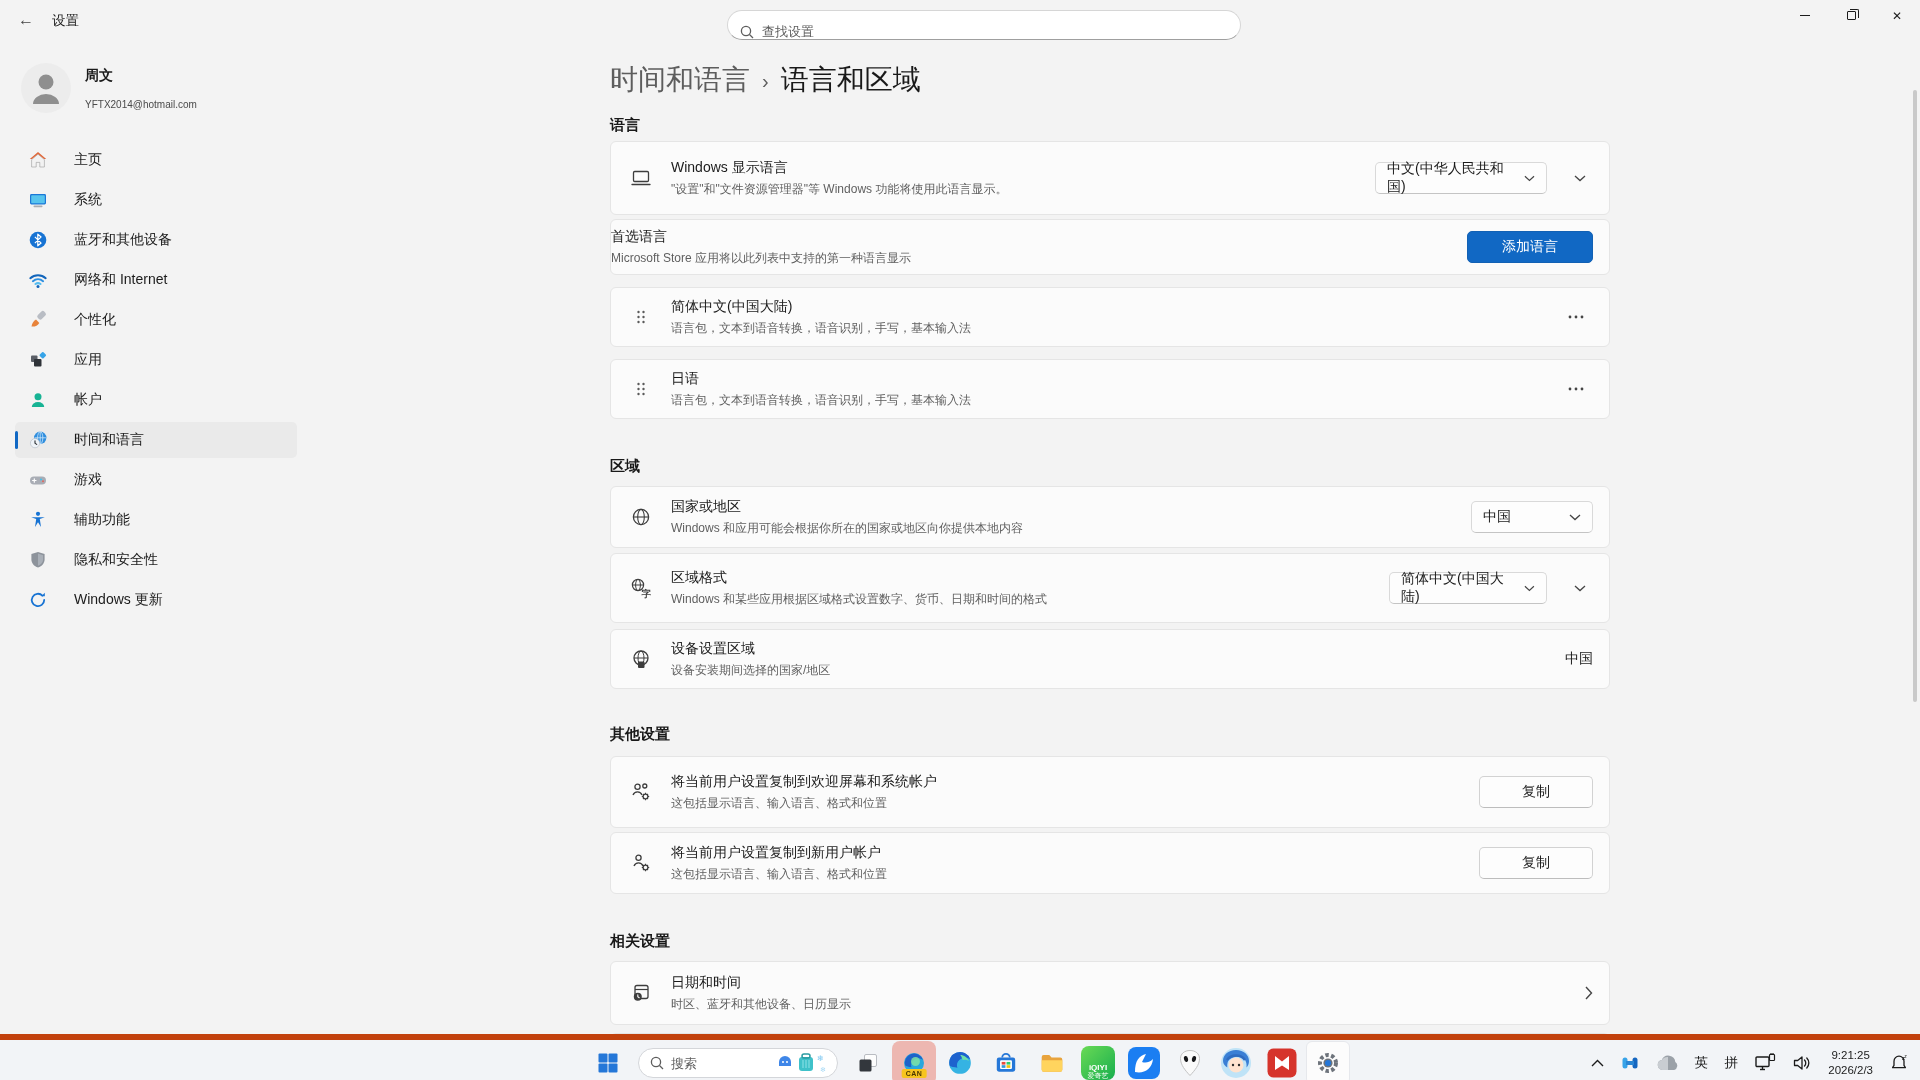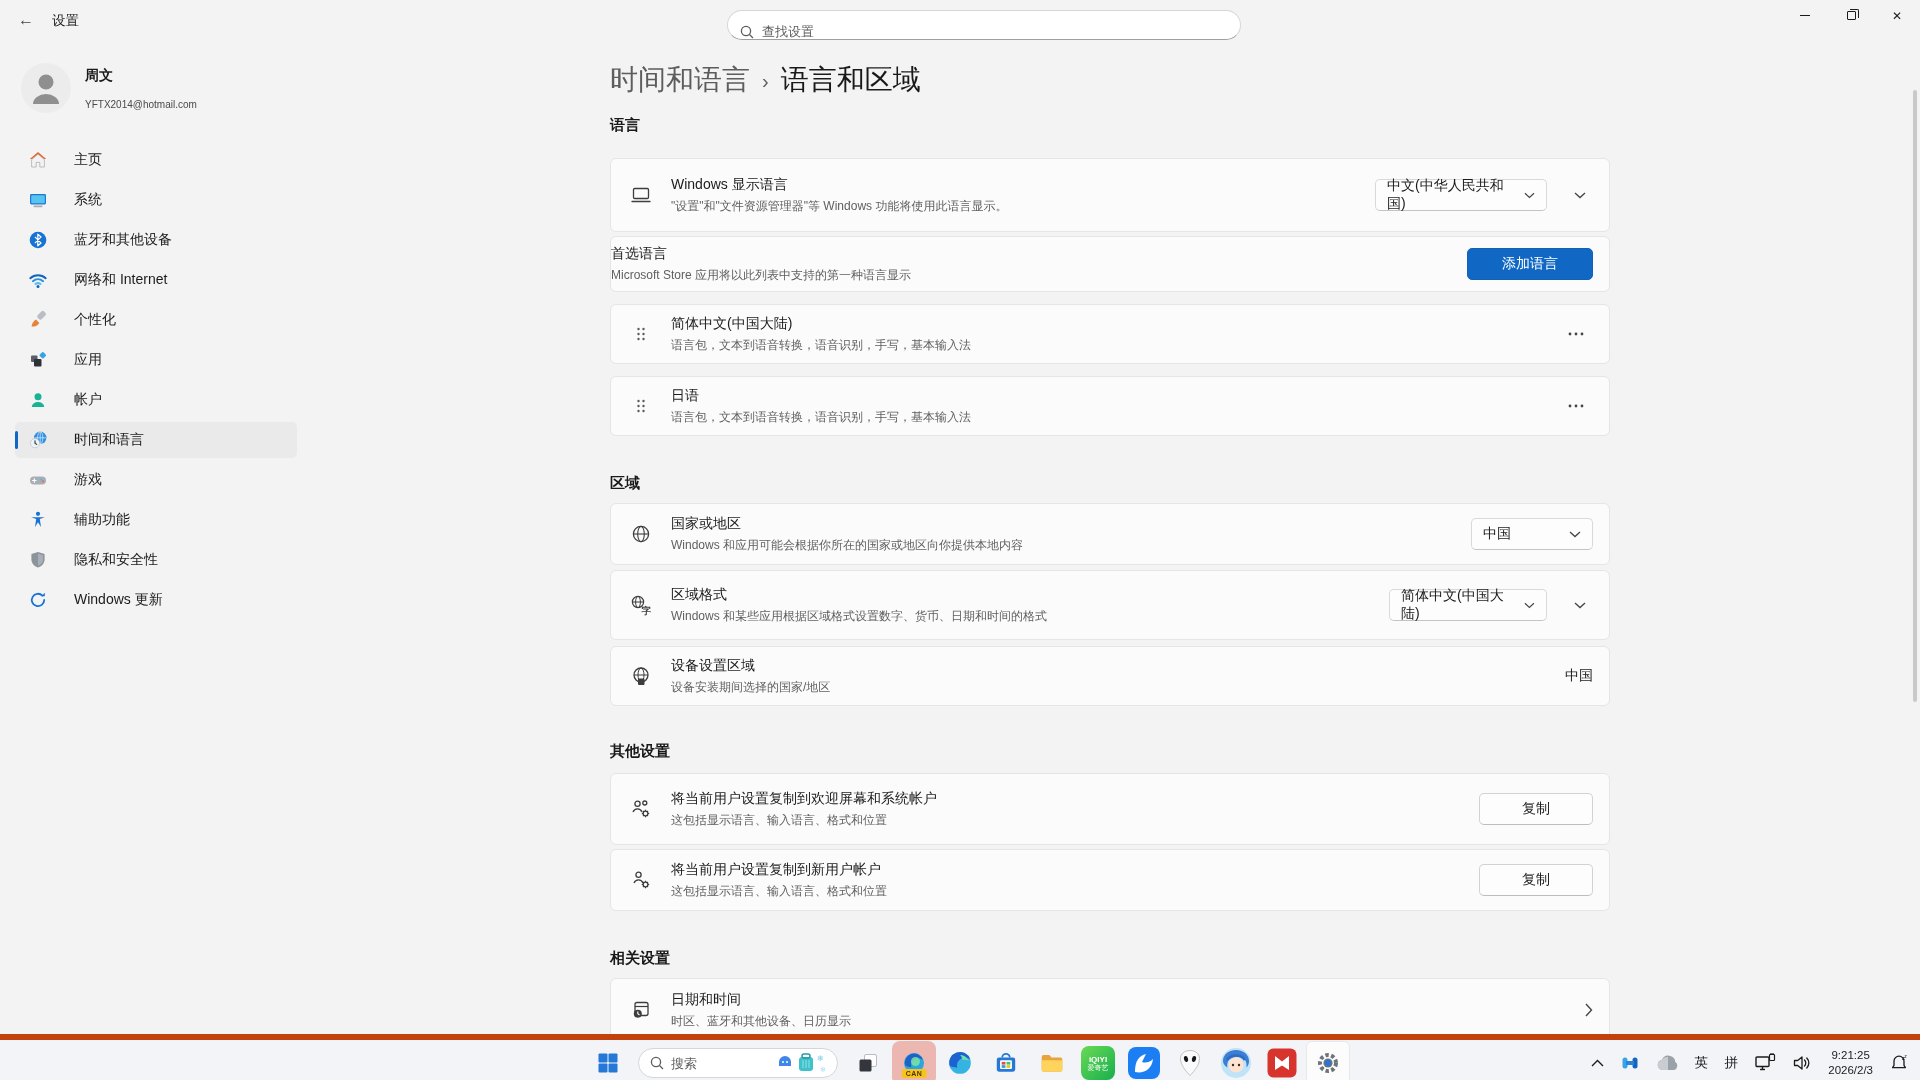--- a/index.html
+++ b/index.html
@@ -33,21 +33,21 @@
   .nav-item.selected { background:#eaeaea; }
   .nav-item.selected::before { content:""; position:absolute; left:0; top:9px; width:3px; height:18px; border-radius:2px; background:#1168c4; }
 
   
   .main { position:absolute; left:610px; top:48px; width:1000px; }
   .breadcrumb { margin-top:12px; height:40px; display:flex; align-items:center; gap:12px; font-size:28px; }
   .crumb-parent { color:#5d5d5d; cursor:pointer; }
   .crumb-sep { color:#5d5d5d; font-size:20px; margin-top:2px; }
   .crumb-current { color:#191919; }
   .sec-head { font-size:15px; font-weight:bold; color:#191919; }
-  .mt1 { margin-top:16px; margin-bottom:23px; }
+  .mt1 { margin-top:16px; margin-bottom:6px; }
   .mt2 { margin-top:38px; margin-bottom:10px; }
   .mt3 { margin-top:36px; margin-bottom:12px; }
 
   .card { background:#fbfbfb; border:1px solid #e5e5e5; border-radius:6px; display:flex; align-items:center; padding-right:16px; }
   .card + .card { margin-top:4px; }
   .gap12 { margin-top:12px !important; }
   .icon-cell { width:60px; display:flex; align-items:center; justify-content:center; flex:0 0 60px; color:#3d3d3d; }
   .no-icon { padding-left:18px; }
   .text-cell { flex:1; padding:11px 10px 11px 0; }
   .row-title { font-size:14px; color:#1b1b1b; }
@@ -70,21 +70,21 @@
   .tb-btn { width:44px; height:44px; display:flex; align-items:center; justify-content:center; position:relative; border-radius:6px; cursor:pointer; }
   .tb-search { width:200px; height:30px; background:#fff; border:1px solid #d4d6da; border-radius:15px; display:flex; align-items:center; gap:7px; padding:0 6px 0 11px; margin:0 6px; cursor:pointer; }
   .tb-search input { border:none; outline:none; background:transparent; width:90px; font-size:13px; font-family:inherit; color:#1b1b1b; }
   .tb-search input::placeholder { color:#5d5d5d; }
   .run-dot { position:absolute; bottom:1px; left:50%; transform:translateX(-50%); width:6px; height:3px; border-radius:2px; background:#9a9ea5; }
   .run-bar-blue { position:absolute; bottom:1px; left:50%; transform:translateX(-50%); width:16px; height:3px; border-radius:2px; background:#1168c4; }
   .edge-can-wrap { width:44px; height:44px; border-radius:8px; background:#edb7b1; display:flex; align-items:center; justify-content:center; position:relative; cursor:pointer; }
   .can-badge { position:absolute; bottom:7px; left:50%; transform:translateX(-50%); background:#f7c41f; color:#4a3800; font-size:7px; font-weight:bold; padding:1px 4px; border-radius:2px; letter-spacing:.5px; }
   .run-bar-red { position:absolute; bottom:1px; left:50%; transform:translateX(-50%); width:30px; height:3px; border-radius:2px; background:#7e130c; }
   .gear-wrap { width:44px; height:44px; border-radius:6px; background:#fcfcfc; border:1px solid #e6e8ec; display:flex; align-items:center; justify-content:center; position:relative; cursor:pointer; }
-  .app-tile { width:34px; height:34px; border-radius:8px; display:flex; flex-direction:column; align-items:center; justify-content:center; }
+  .app-tile { width:34px; height:34px; border-radius:8px; display:flex; flex-direction:column; align-items:center; justify-content:flex-end; }
   .iqiyi { background:linear-gradient(135deg,#6ada55,#17ae4e); color:#fff; text-align:center; }
   .iqiyi .l1 { font-size:8px; font-weight:bold; line-height:9px; }
   .iqiyi .l2 { font-size:7px; line-height:8px; }
 
   .tb-tray { position:absolute; right:6px; top:0; height:46px; display:flex; align-items:center; gap:6px; }
   .tray-btn { height:40px; display:flex; align-items:center; justify-content:center; padding:0 5px; border-radius:5px; cursor:pointer; }
   .ime { font-size:13.5px; color:#1b1b1b; width:24px; text-align:center; }
   .clock { text-align:right; font-size:11.5px; line-height:15px; color:#1b1b1b;flex-direction:column; }
 </style>
 </head>

